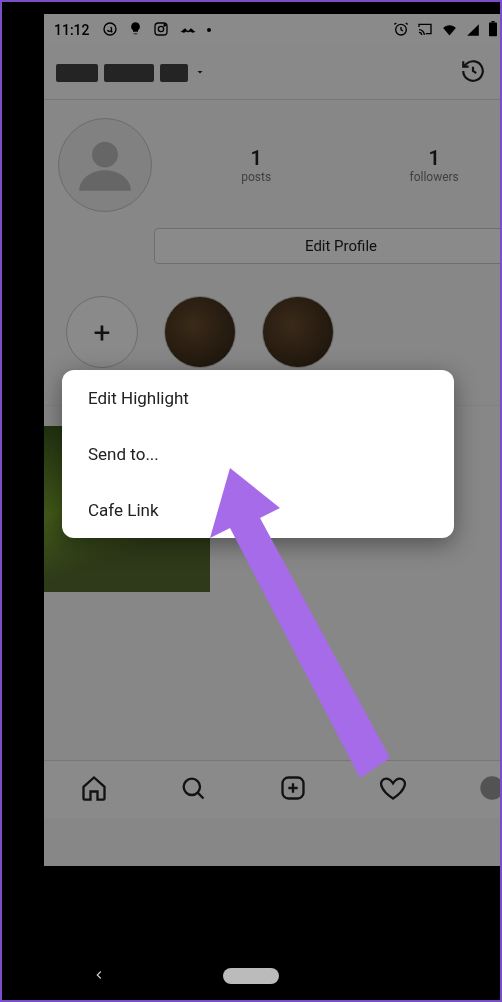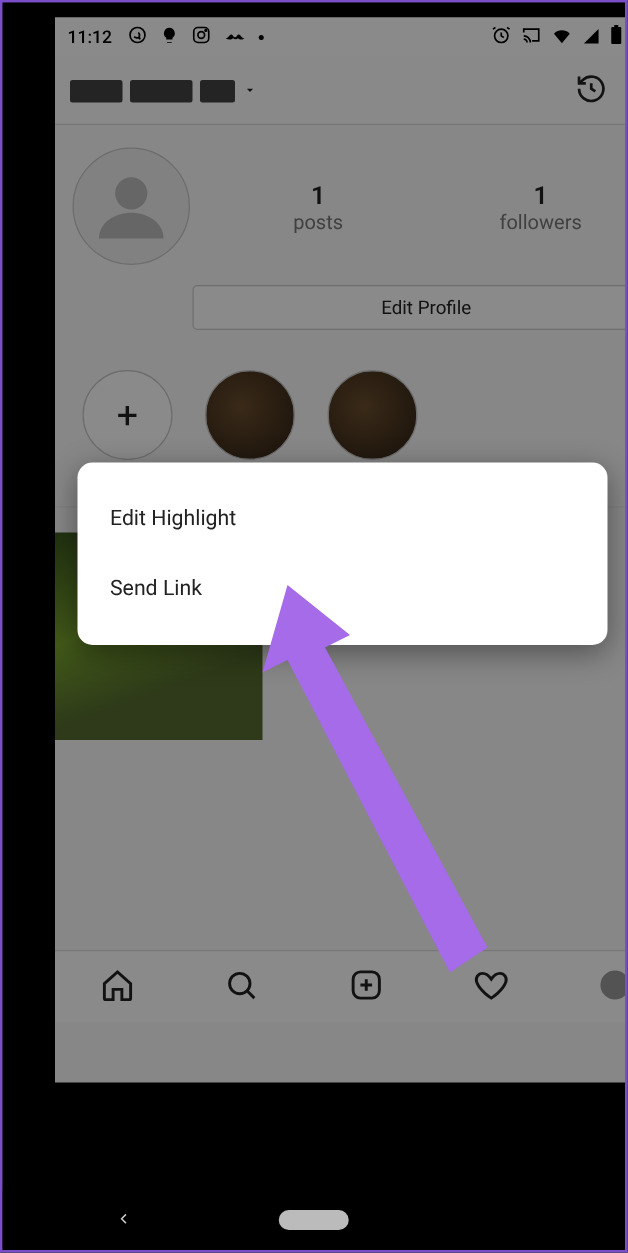--- a/index.html
+++ b/index.html
@@ -59,21 +59,21 @@
   .avatar-circle {
     width: 94px; height: 94px;
     border: 1px solid #c7c7c7;
     border-radius: 50%;
     display: flex; align-items: center; justify-content: center;
     background: #eee;
   }
   .avatar-circle svg { width: 62px; height: 62px; }
   .stats { flex: 1; display: flex; justify-content: space-around; text-align: center; }
   .stat .num { font-size: 20px; font-weight: 600; color: #222; }
-  .stat .lab { font-size: 16px; color: #777; text-align: right; }
+  .stat .lab { font-size: 12px; color: #777; text-align: right; }
   .edit-btn {
     margin: 8px 14px 14px 110px;
     width: calc(100% - 124px);
     border: 1px solid #ccc;
     border-radius: 4px;
     background: #fff;
     font-size: 15px;
     font-weight: 400;
     color: #222;
     height: 36px;
@@ -136,24 +136,24 @@
   }
   
   .dim {
     position: absolute;
     top: 0; left: 0; width: 498px; height: 950px;
     background: rgba(0,0,0,0.46);
   }
   .dialog {
     position: absolute;
     top: 368px; left: 60px;
-    width: 424px;
+    width: 392px;
     background: #fff;
     border-radius: 12px;
-    padding: 17px 0;
+    padding: 0 0;
     box-shadow: 0 6px 24px rgba(0,0,0,0.4);
   }
   .dialog-item {
     padding: 18px 26px;
     font-size: 17px;
     color: #222;
   }
   .arrow {
     position: absolute;
     top: 456px; left: 188px;
@@ -315,21 +315,24 @@
   </div>
 </div>
 
 <div class="dim"></div>
 
 <div class="dialog">
   <div class="dialog-item">
     <span>Edit Highlight</span>
   </div>
   <div class="dialog-item">
-    <span>Send Link</span>
+    <span>Send to...</span>
+  </div>
+  <div class="dialog-item">
+    <span>Cafe Link</span>
   </div>
 </div>
 
 <svg class="arrow" viewBox="0 0 230 350">
   <defs></defs>
   <polygon points="40,10 90,50 70,60 200,300 170,320 40,70 20,80" fill="#a56be8"></polygon>
 </svg>
 
 <div class="androidnav">
   <span class="nav-back">

